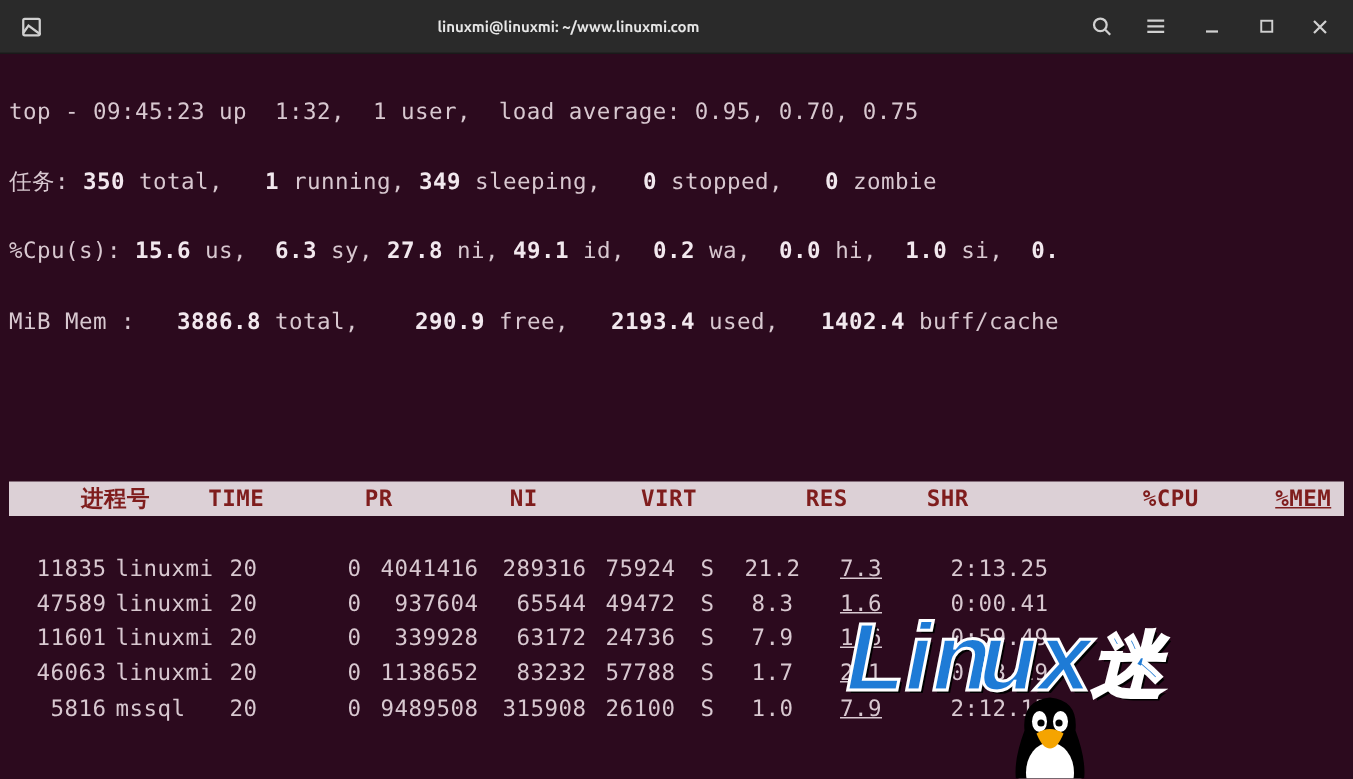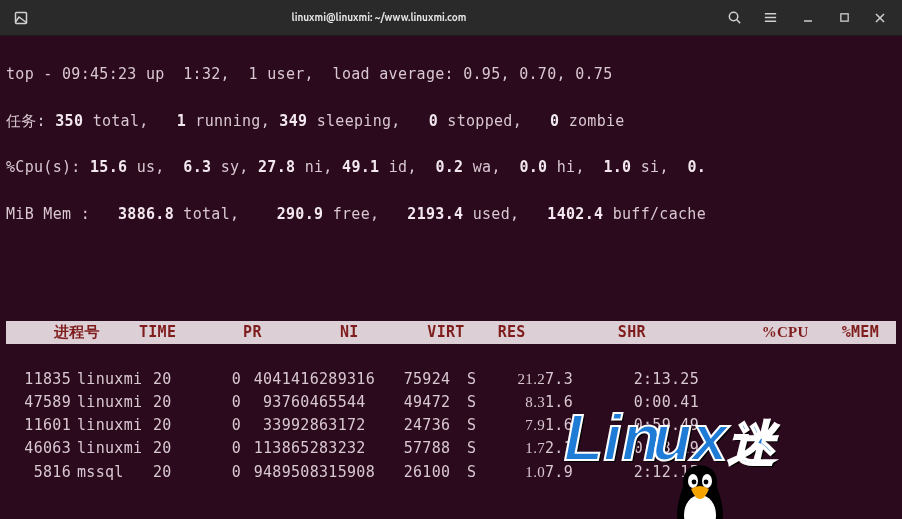--- a/index.html
+++ b/index.html
@@ -89,25 +89,25 @@
     margin-top:2px;
   }
   .row {
     display:flex;
   }
   .c-pid { width: 65px; text-align:right; padding-right:6px;}
   .c-user{ width: 76px; text-align:left;}
   .c-pr  { width: 48px; text-align:left;}
   .c-ni  { width: 40px; text-align:right;}
   .c-virt{ width: 78px; text-align:right;}
-  .c-res { width: 72px; text-align:left;}
+  .c-res { width: 72px; text-align:right;}
   .c-shr { width: 72px; text-align:center;}
   .c-st  { width: 18px; text-align:left; padding-left:4px;}
-  .c-cpu { width: 60px; text-align:right;font-family:Liberation Serif, serif;}
-  .c-mem { width: 58px; text-align:left;}
+  .c-cpu { width: 60px; text-align:center;}
+  .c-mem { width: 58px; text-align:center;text-decoration:underline;}
   .c-time{ width: 96px; text-align:right;}
 
   .watermark {
     position: absolute;
     left: 480px;
     top: 310px;
     pointer-events: none;
     user-select: none;
   }
   .wm-text {

